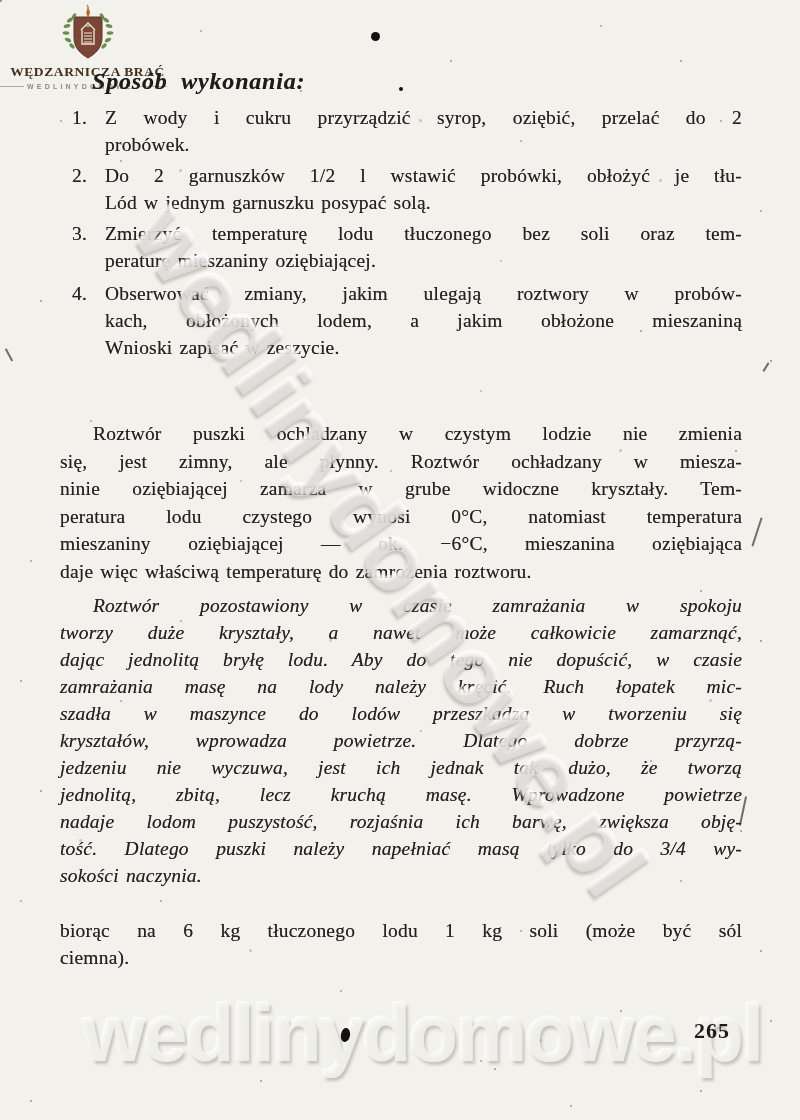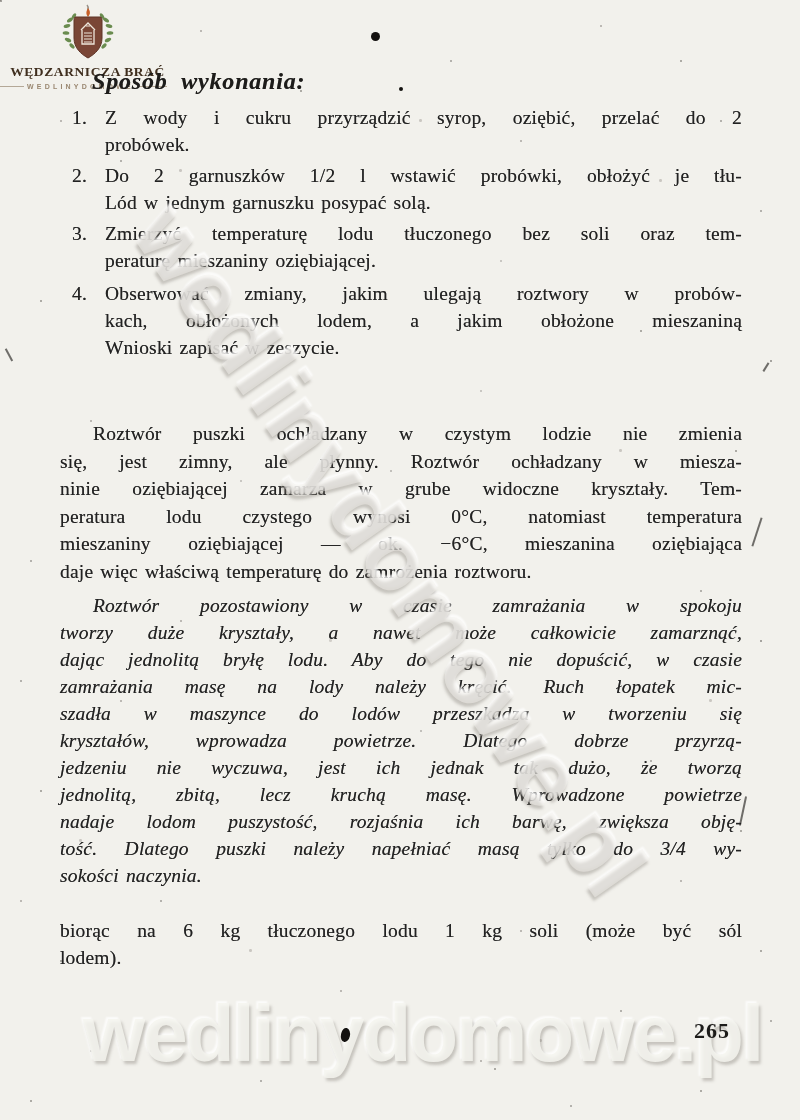--- a/index.html
+++ b/index.html
@@ -227,21 +227,21 @@
     <span class="ln j">kryształów, wprowadza powietrze. Dlatego dobrze przyrzą-</span>
     <span class="ln j">jedzeniu nie wyczuwa, jest ich jednak tak dużo, że tworzą</span>
     <span class="ln j">jednolitą, zbitą, lecz kruchą masę. Wprowadzone powietrze</span>
     <span class="ln j">nadaje lodom puszystość, rozjaśnia ich barwę, zwiększa obję-</span>
     <span class="ln j">tość. Dlatego puszki należy napełniać masą tylko do 3/4 wy-</span>
     <span class="ln end">sokości naczynia.</span>
   </div>
 
   <div class="bodytext para3">
     <span class="ln j">biorąc na 6 kg tłuczonego lodu 1 kg soli (może być sól</span>
-    <span class="ln end">lodem).</span>
+    <span class="ln end">ciemna).</span>
   </div>
 
   <div class="wm wm-diag">wedlinydomowe.pl</div>
   <div class="wm wm-bottom">wedlinydomowe.pl</div>
 
   <div class="page-number">265</div>
 
 </div>
 
 </body></html>

